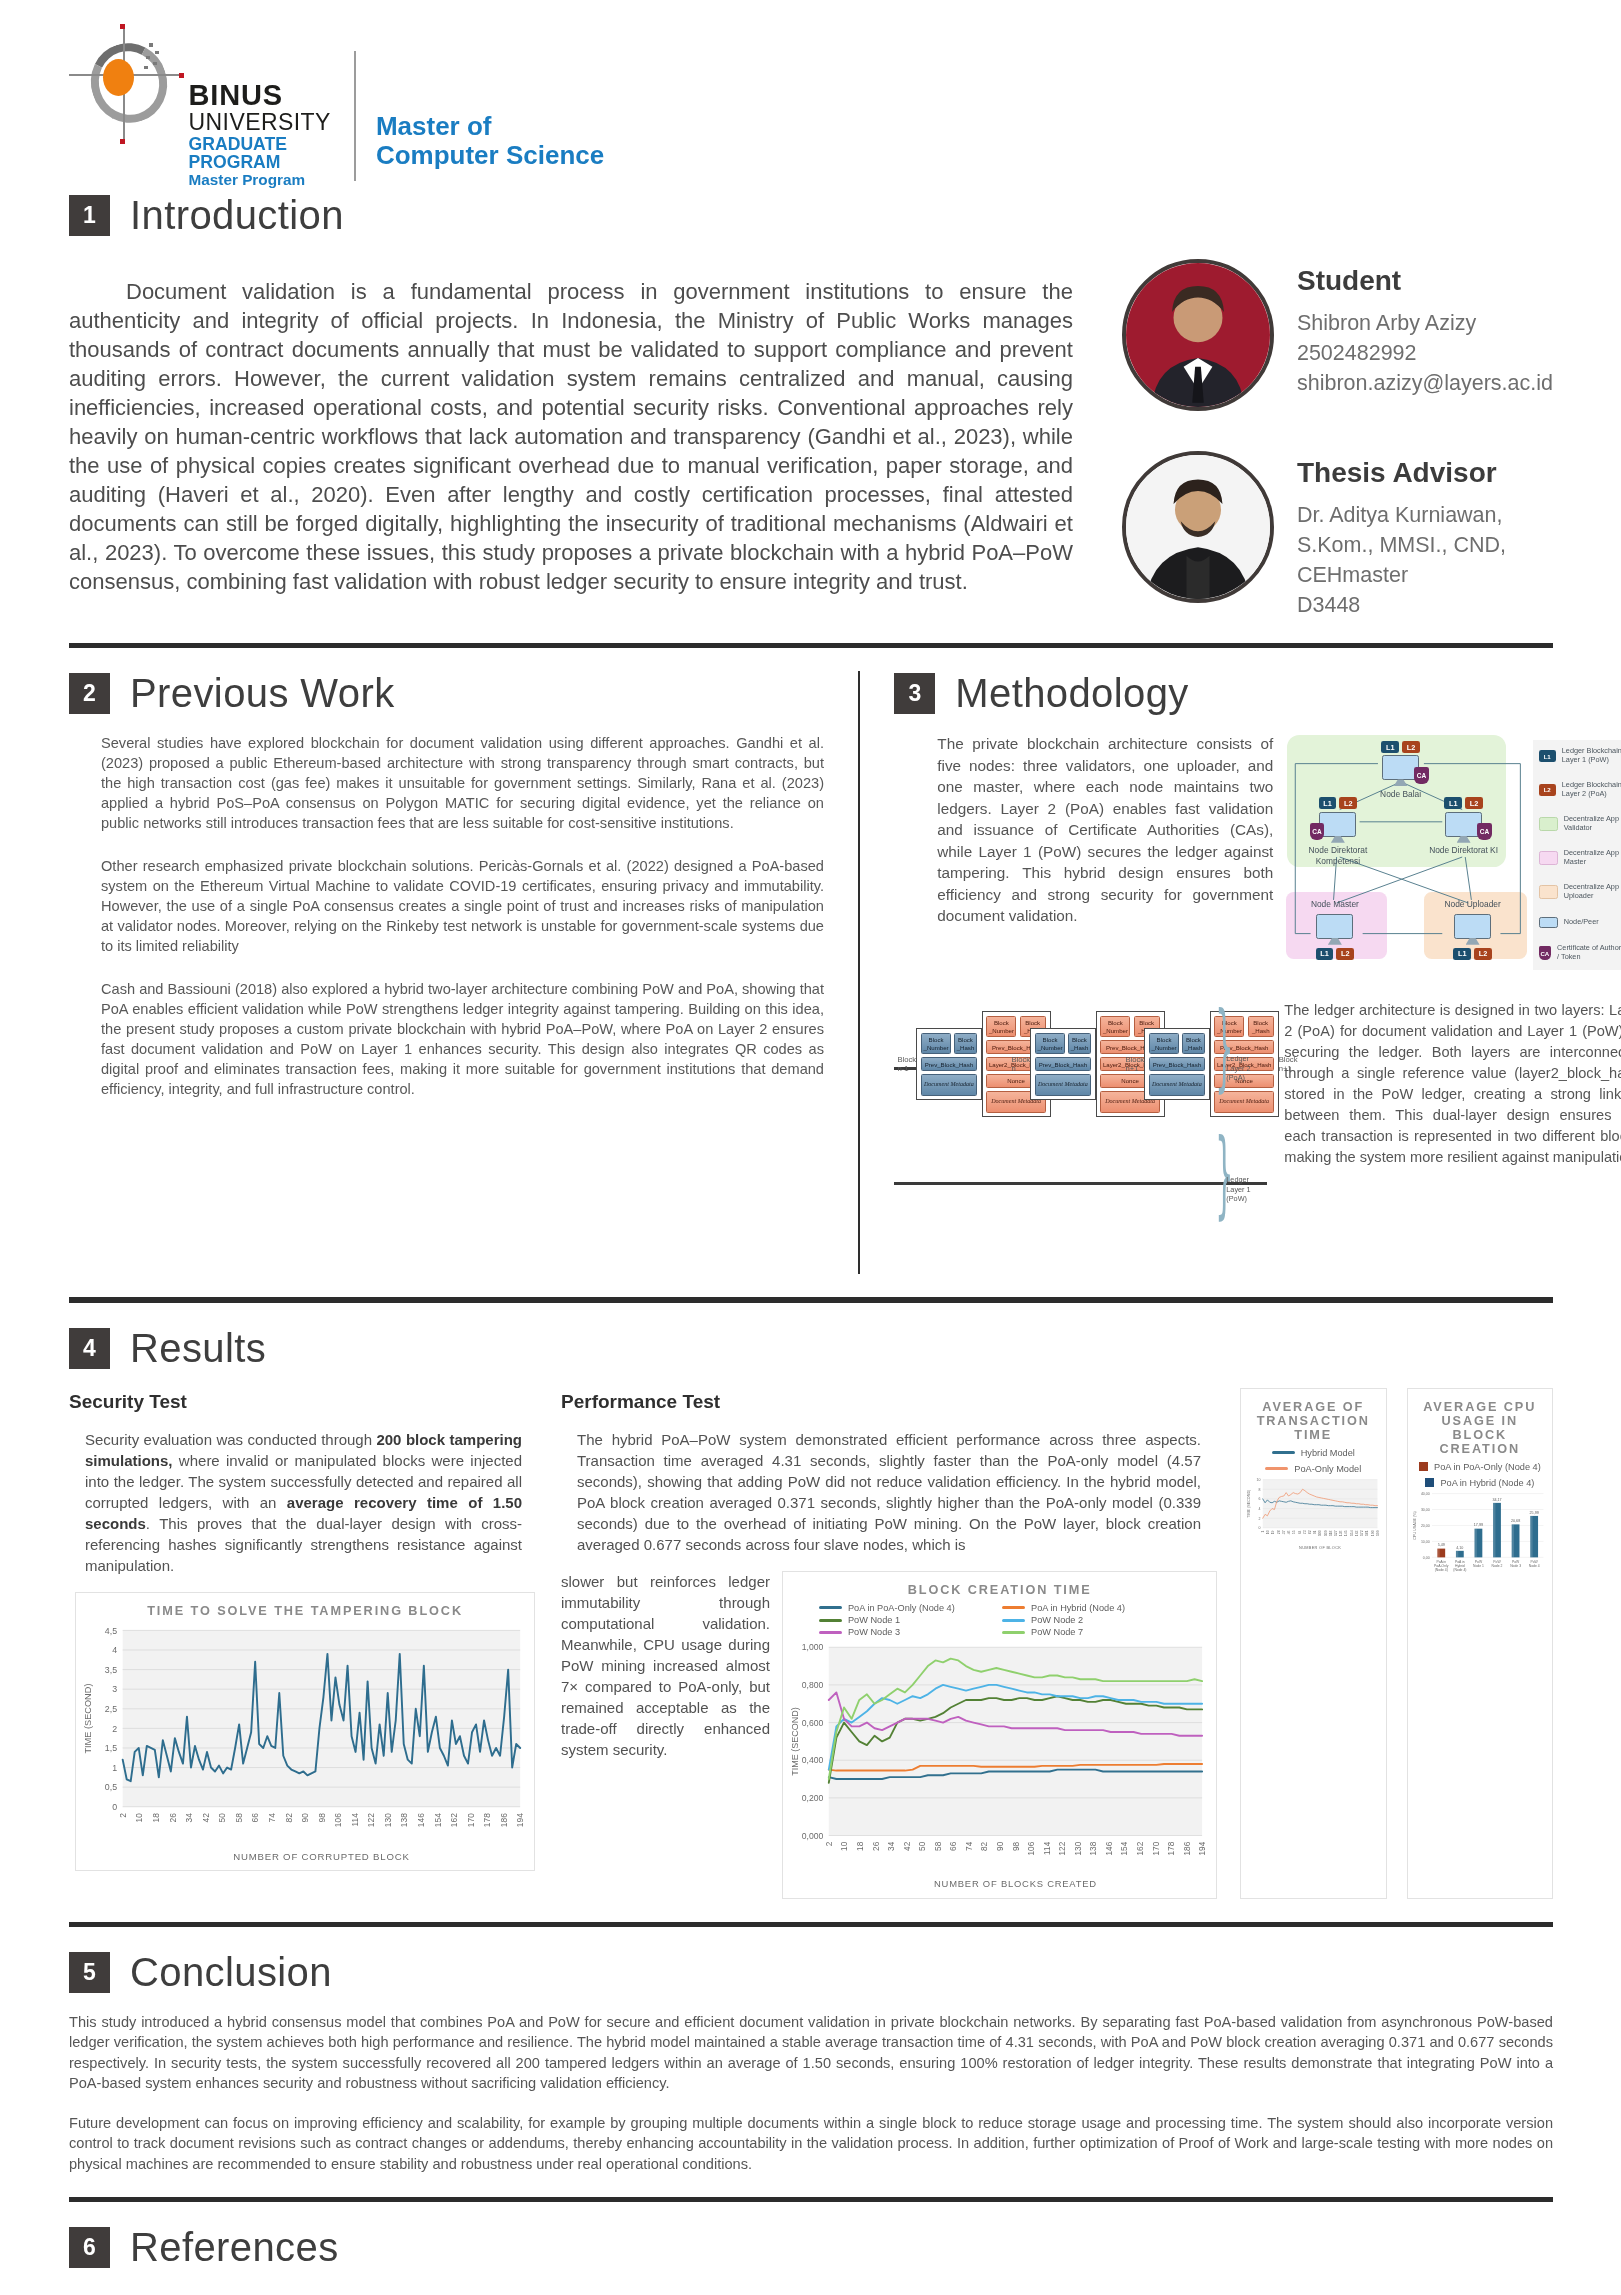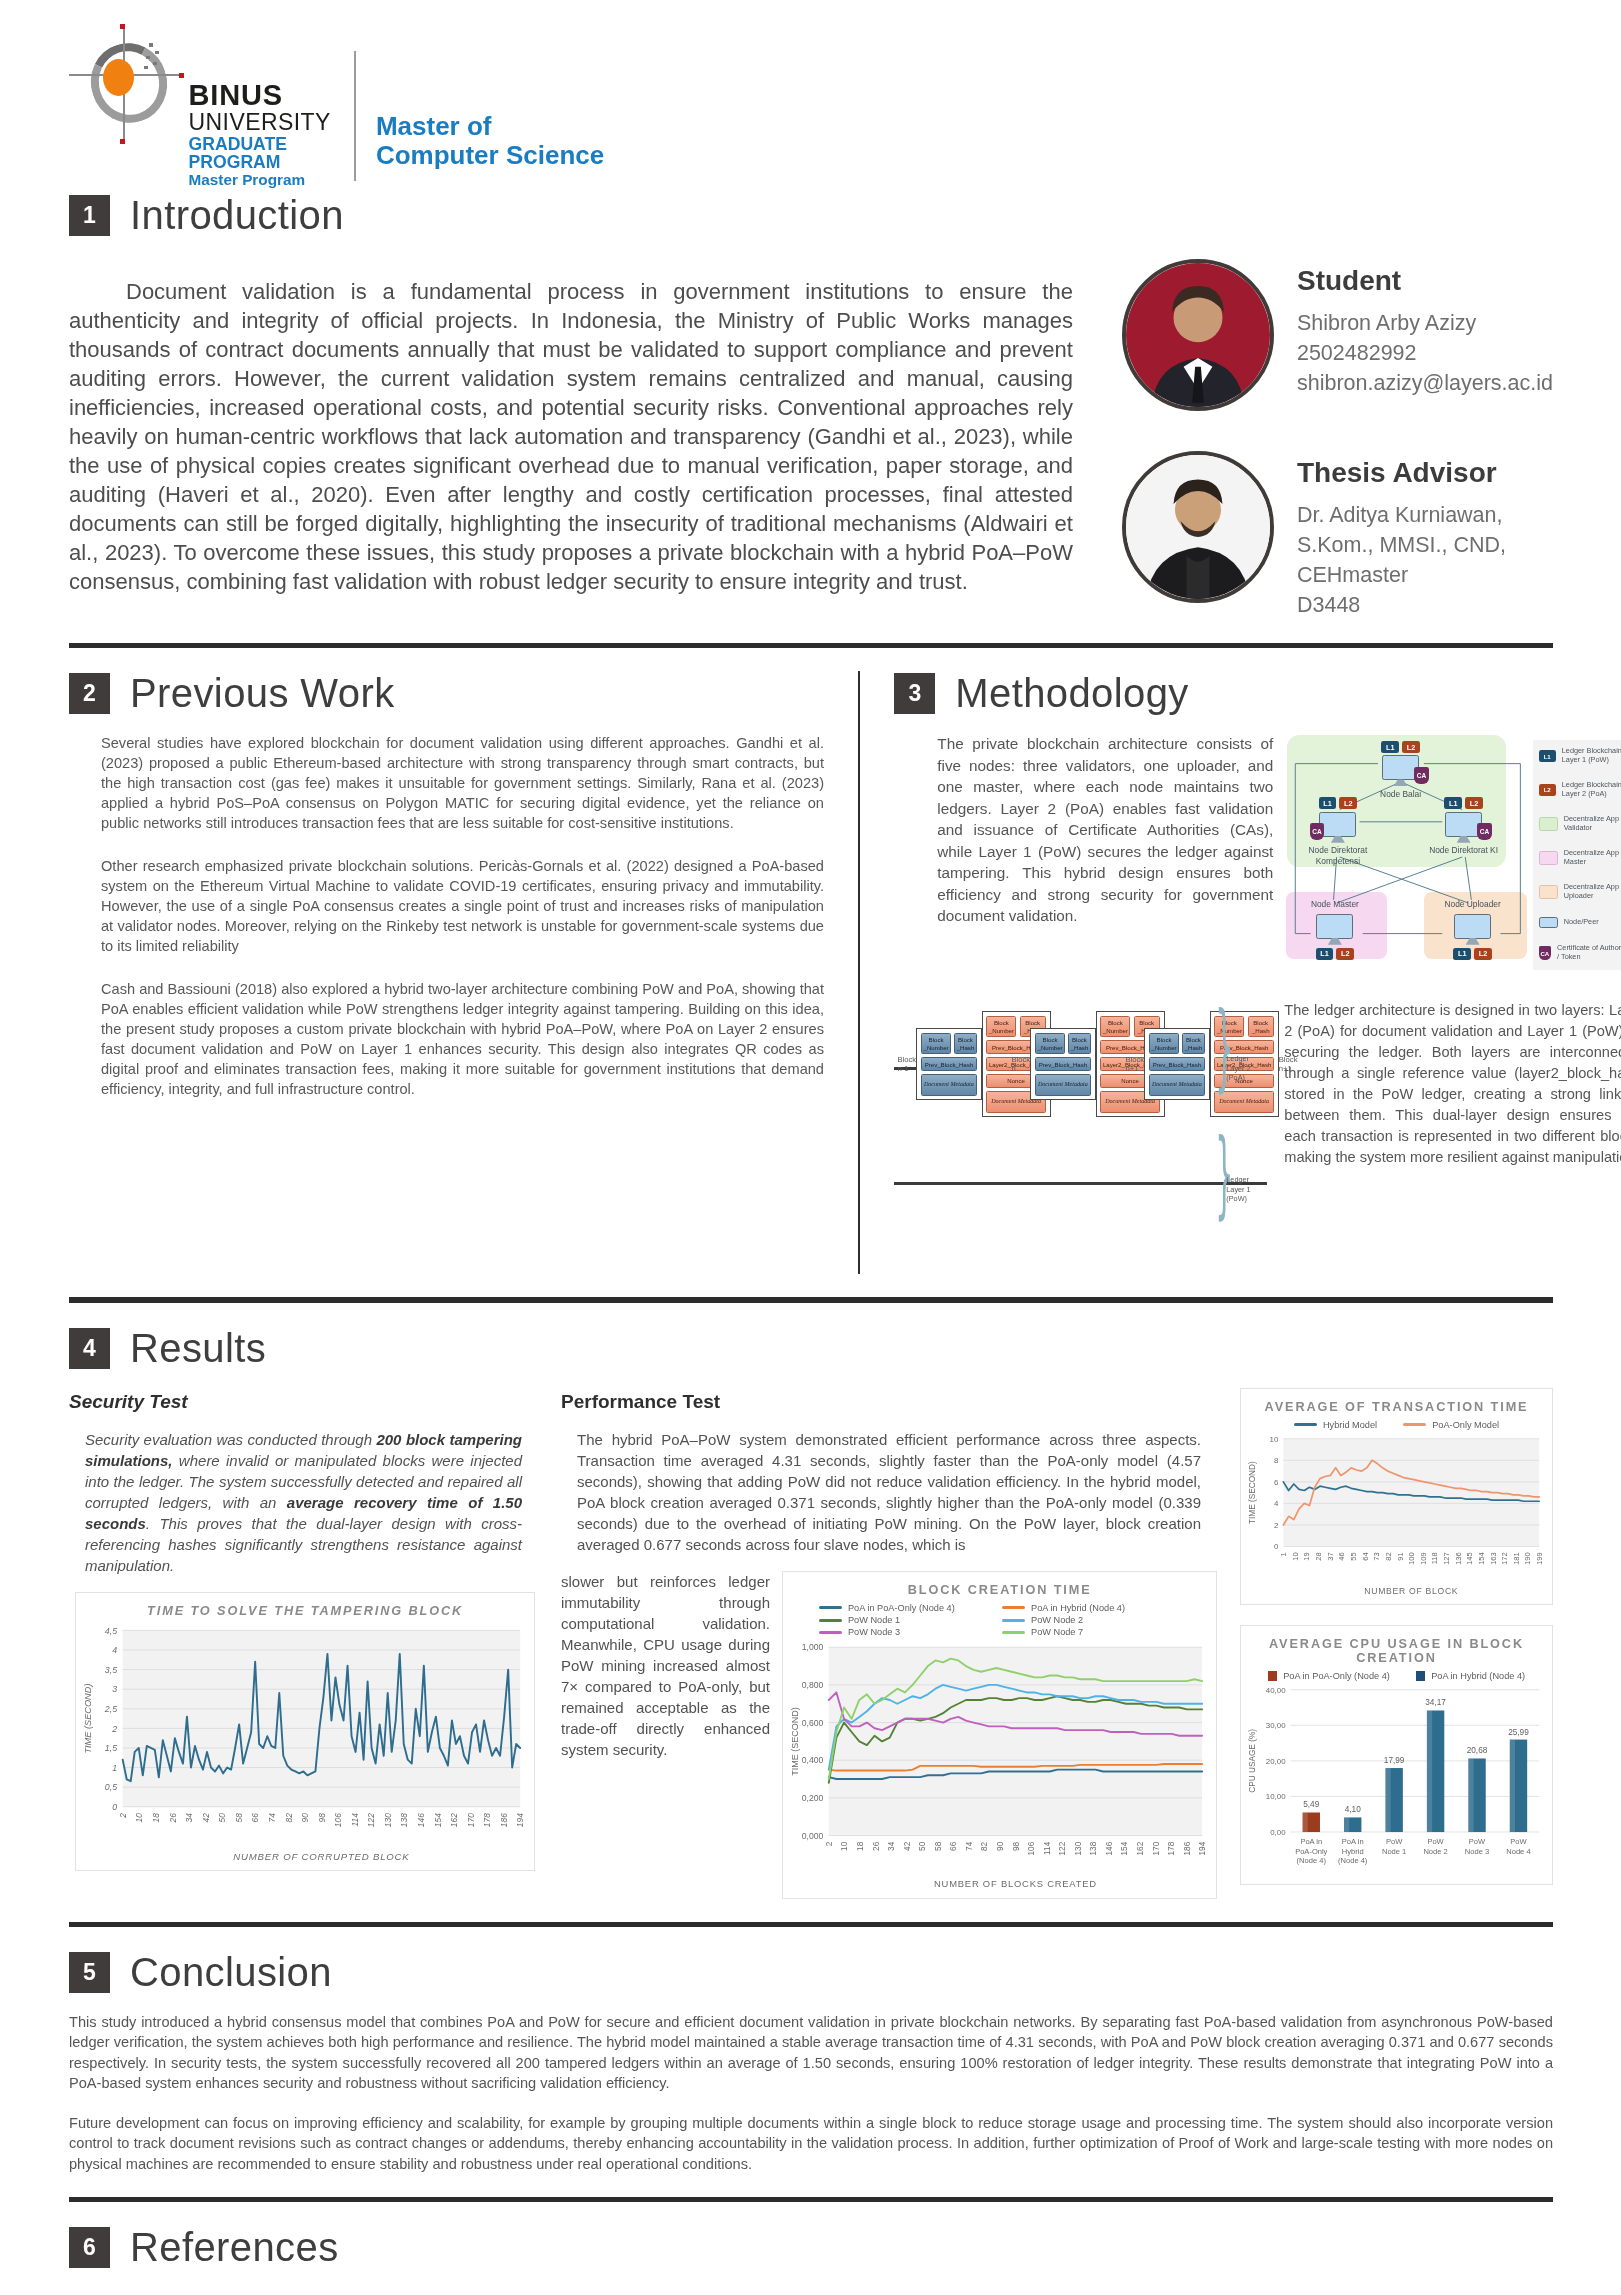--- a/index.html
+++ b/index.html
@@ -113,23 +113,23 @@
   .cellB.full{margin-bottom:3.1px;}
   .cellB.meta{font-family:"Liberation Serif",serif;font-style:italic;padding:6.1px 1.5px;margin-bottom:0;}
   .vconn{width:1.5px;height:7px;background:#444;}
   .brace{position:absolute;color:#8fb4c4;font-size:26px;transform:scaleY(3.6) scaleX(1.1);
          transform-origin:center;font-family:"DejaVu Sans",sans-serif;z-index:1;}
   .brace-lab{position:absolute;width:41px;font-size:7.3px;color:#555;line-height:9.2px;z-index:1;}
 
   
   .results{padding:0 69px;}
   .res-cols{display:flex;gap:23px;}
-  .res-c1{width:469px;flex:none;font-style:italic;}
+  .res-c1{width:469px;flex:none;}
   .res-c2{width:656px;flex:none;}
-  .res-c3{flex:1;display:flex;flex-direction:column;gap:20px;}
+  .res-c3{flex:1;display:flex;flex-direction:row;gap:20px;}
   .sub-head{font-size:19px;font-weight:bold;color:#2f2f2f;margin:3.1px 0 14px 0;}
   .res-body{font-size:15px;line-height:21px;color:#525252;margin:16px;}
   .res-body .b{font-weight:bold;color:#3a3a3a;}
   .perf-split{display:flex;gap:12.3px;margin-top:4.6px;}
   .perf-narrow{width:209px;flex:none;font-size:15px;line-height:21px;color:#525252;}
   .chart-host{background:#fff;border:1.2px solid #e2e2e2;padding:7.7px 4.6px 3.1px 4.6px;box-sizing:border-box;}
   .chart-title{text-align:center;font-size:12.7px;font-weight:bold;letter-spacing:1.9px;color:#8a8a8a;margin:3.1px 3.1px 6.1px 3.1px;}
   .chart-legend{display:flex;justify-content:center;gap:6.1px 26px;flex-wrap:wrap;margin-bottom:3.1px;}
   .chart-legend.grid2{display:grid;grid-template-columns:1fr 1fr;justify-items:start;gap:2.3px 4.6px;padding:0 31px;}
   .lg-item{display:flex;align-items:center;gap:6.1px;font-size:9.2px;color:#5d5d5d;}

